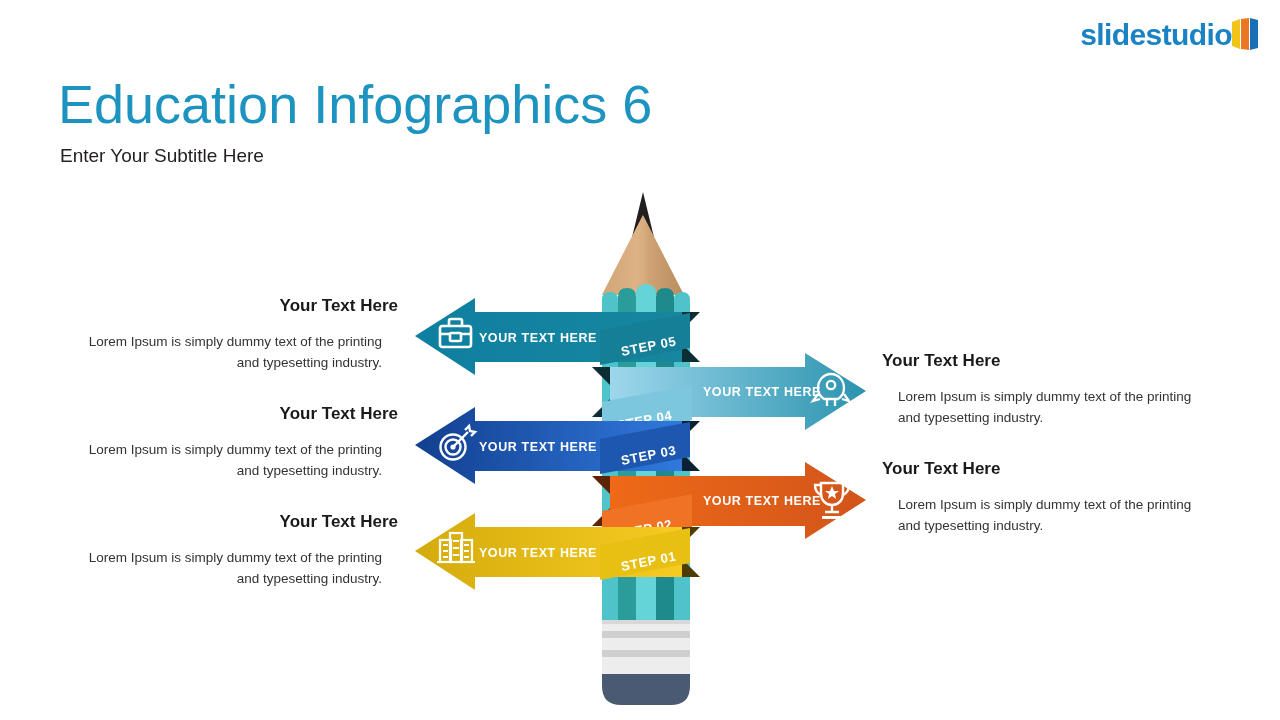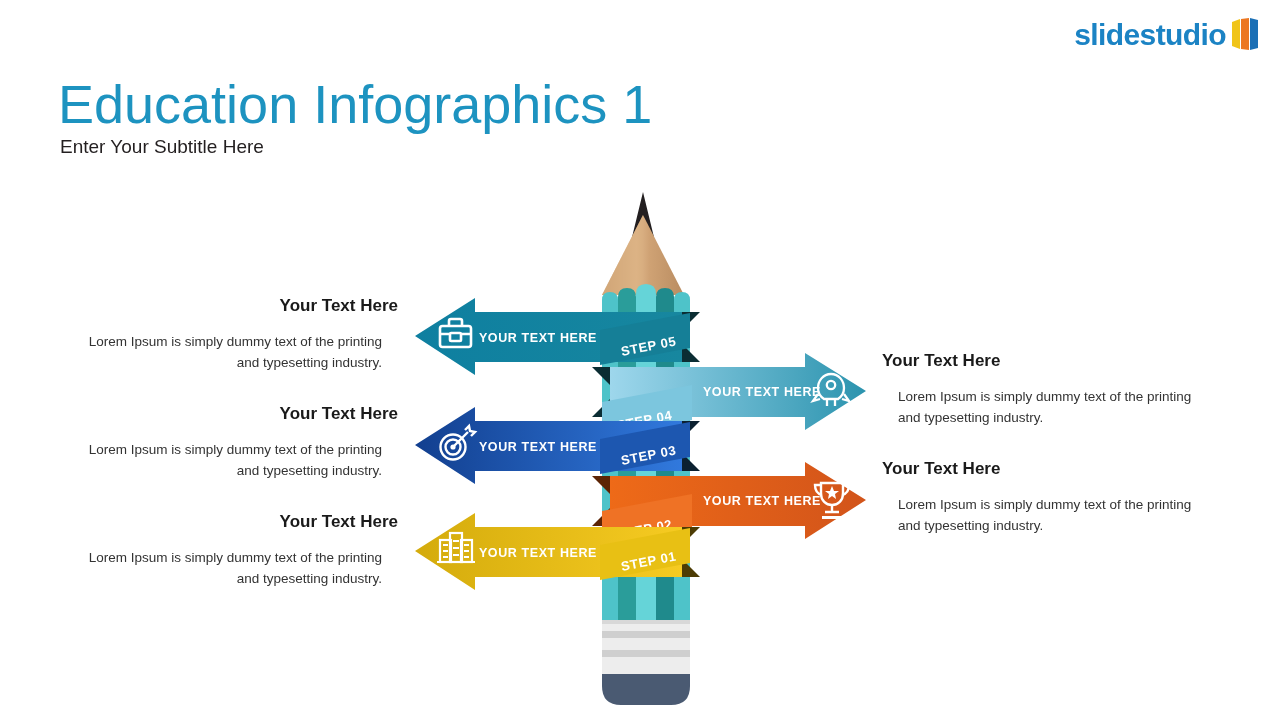--- a/index.html
+++ b/index.html
@@ -18,21 +18,20 @@
     overflow: hidden;
   }
 
   
   #brand {
     position: absolute;
     top: 18px;
     right: 18px;
     display: flex;
     align-items: center;
-    gap: 6px;
   }
   #brand-word {
     font-size: 30px;
     font-weight: bold;
     color: #1b83c4;
     letter-spacing: -0.6px;
     line-height: 1;
   }
   #brand-mark { display: block; }
 
@@ -43,21 +42,21 @@
     top: 76px;
     font-size: 54px;
     color: #1d93c0;
     line-height: 1.05;
     white-space: nowrap;
     font-weight: normal;
   }
   #subtitle {
     position: absolute;
     left: 60px;
-    top: 136px;
+    top: 145px;
     font-size: 19px;
     color: #231f20;
     text-align: right;
   }
 
   
   .txtblock { position: absolute; width: 330px; }
   .txtblock.left  { text-align: right; }
   .txtblock.right { text-align: left; }
   .txt-head {
@@ -90,21 +89,21 @@
 
   <div id="brand">
     <span id="brand-word">slidestudio</span>
     <svg id="brand-mark" width="30" height="34" viewBox="0 0 30 34">
       <polygon points="0,4 8,1 8,31 0,28" fill="#f0c419"></polygon>
       <polygon points="9,1 17,0 17,32 9,31" fill="#ec7722"></polygon>
       <polygon points="18,0 26,2 26,30 18,32" fill="#1b6fb5"></polygon>
     </svg>
   </div>
 
-  <div id="title">Education Infographics 1</div>
+  <div id="title">Education Infographics 6</div>
   <div id="subtitle">Enter Your Subtitle Here</div>
 
   <div class="txtblock left" style="left:68px; top:296px;">
     <p class="txt-head">Your Text Here</p>
     <p class="txt-body">Lorem Ipsum is simply dummy text of the printing and typesetting industry.</p>
   </div>
 
   <div class="txtblock right" style="left:882px; top:351px;">
     <p class="txt-head">Your Text Here</p>
     <p class="txt-body">Lorem Ipsum is simply dummy text of the printing and typesetting industry.</p>

